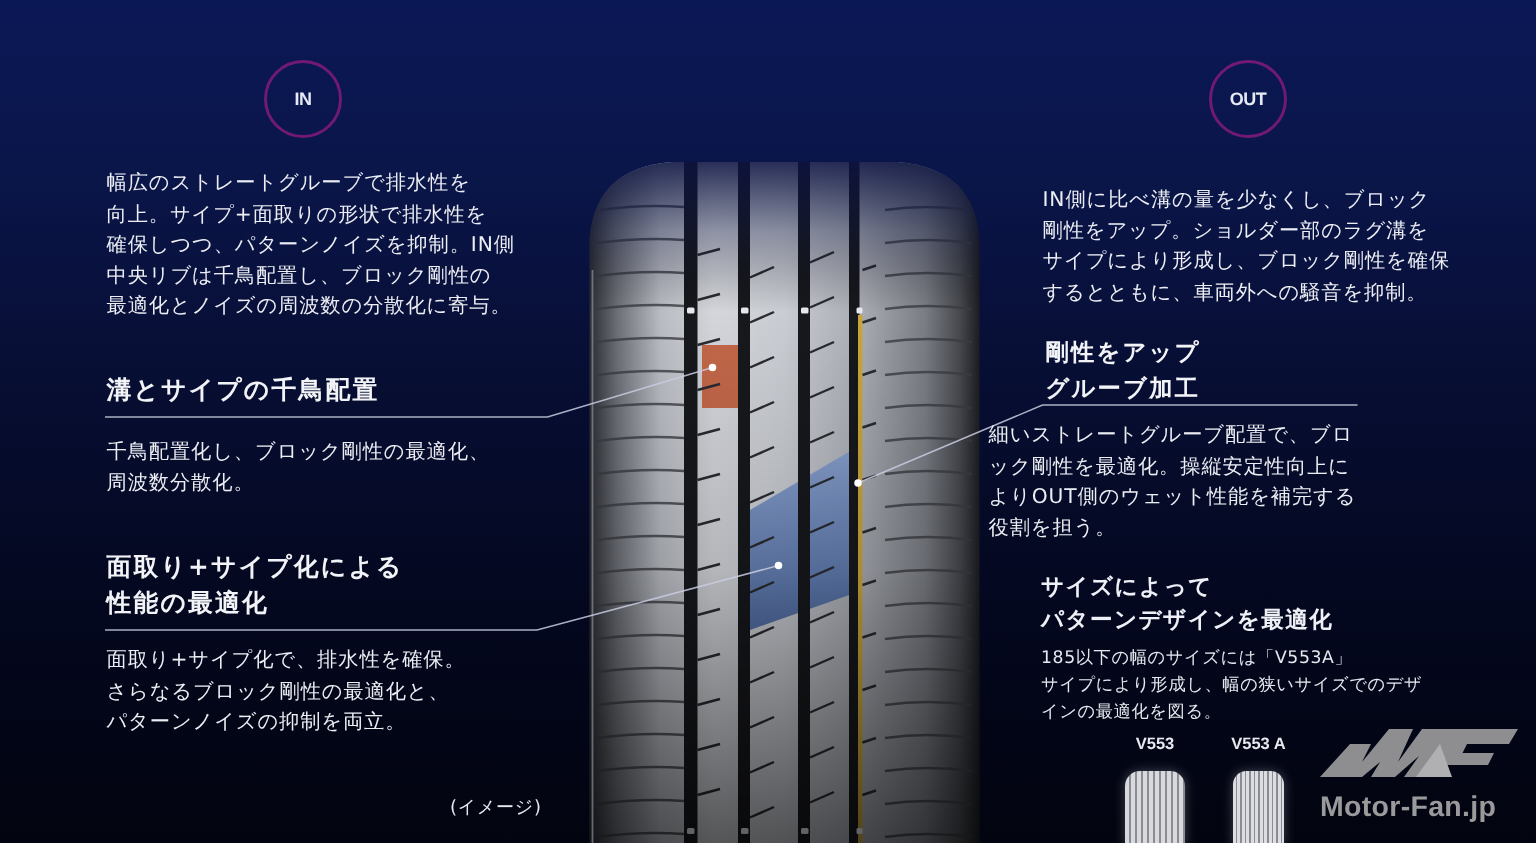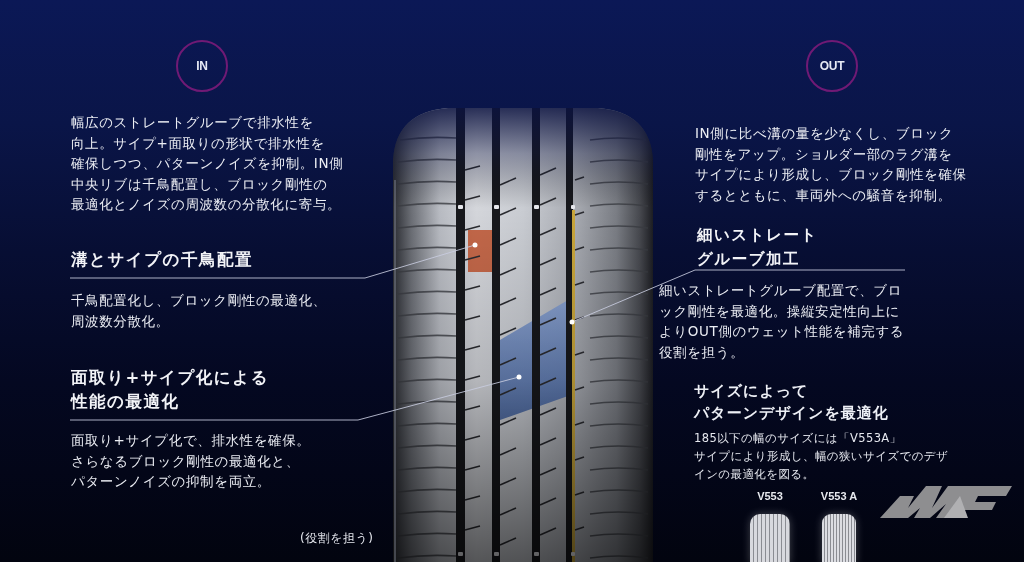--- a/index.html
+++ b/index.html
@@ -209,29 +209,29 @@
 <div class="abs heading" style="left:71px; top:248px;">溝とサイプの千鳥配置</div>
 <div class="abs body-text" style="left:71px; top:291px;font-family:Liberation Serif, serif;">千鳥配置化し、ブロック剛性の最適化、
 周波数分散化。</div>
 
 <div class="abs heading" style="left:71px; top:366px;">面取り+サイプ化による
 性能の最適化</div>
 <div class="abs body-text" style="left:71px; top:430px;">面取り+サイプ化で、排水性を確保。
 さらなるブロック剛性の最適化と、
 パターンノイズの抑制を両立。</div>
 
-<div class="abs caption" style="left:300px; top:530px;">(役割を担う)</div>
+<div class="abs caption" style="left:300px; top:530px;">(イメージ)</div>
 
 <div class="abs badge" style="left:806px; top:40px;">OUT</div>
 <div class="abs body-text" style="left:695px; top:123px;">IN側に比べ溝の量を少なくし、ブロック
 剛性をアップ。ショルダー部のラグ溝を
 サイプにより形成し、ブロック剛性を確保
 するとともに、車両外への騒音を抑制。</div>
 
-<div class="abs heading" style="left:697px; top:223px; font-size:15.5px;">細いストレート
+<div class="abs heading" style="left:697px; top:223px; font-size:15.5px;">剛性をアップ
 グルーブ加工</div>
 <div class="abs body-text" style="left:659px; top:280px;">細いストレートグルーブ配置で、ブロ
 ック剛性を最適化。操縦安定性向上に
 よりOUT側のウェット性能を補完する
 役割を担う。</div>
 
 <div class="abs subheading" style="left:694px; top:380px;">サイズによって
 パターンデザインを最適化</div>
 <div class="abs small-text" style="left:694px; top:429px;">185以下の幅のサイズには「V553A」
 サイプにより形成し、幅の狭いサイズでのデザ
@@ -246,13 +246,14 @@
   <div style="margin-top:12px; width:34px; height:50px; margin-left:10px; border-radius:9px 9px 0 0; background: repeating-linear-gradient(90deg, #dcdde2 0 2px, #8a8c92 2px 3px), #ccc; box-shadow: 0 0 8px rgba(255,255,255,0.25);"></div>
 </div>
 
 <div class="abs" style="left:878px; top:482px; width:140px; height:76px;">
   <svg width="140" height="40" viewBox="0 0 140 40" style="position:absolute; left:0; top:0;">
     <g fill="#8e8e90">
       <polygon points="2,36 22,14 36,14 30,26 48,4 64,4 54,26 70,4 134,4 128,14 100,14 97,20 118,20 114,28 84,28 78,36 58,36 68,22 52,36 36,36 42,26 30,36"></polygon>
     </g>
     <polygon points="66,36 82,14 90,36" fill="#b0b0b2"></polygon>
   </svg>
+  <div class="logo-text" style="position:absolute; left:2px; top:46px;">Motor-Fan.jp</div>
 </div>
 
 </body></html>

